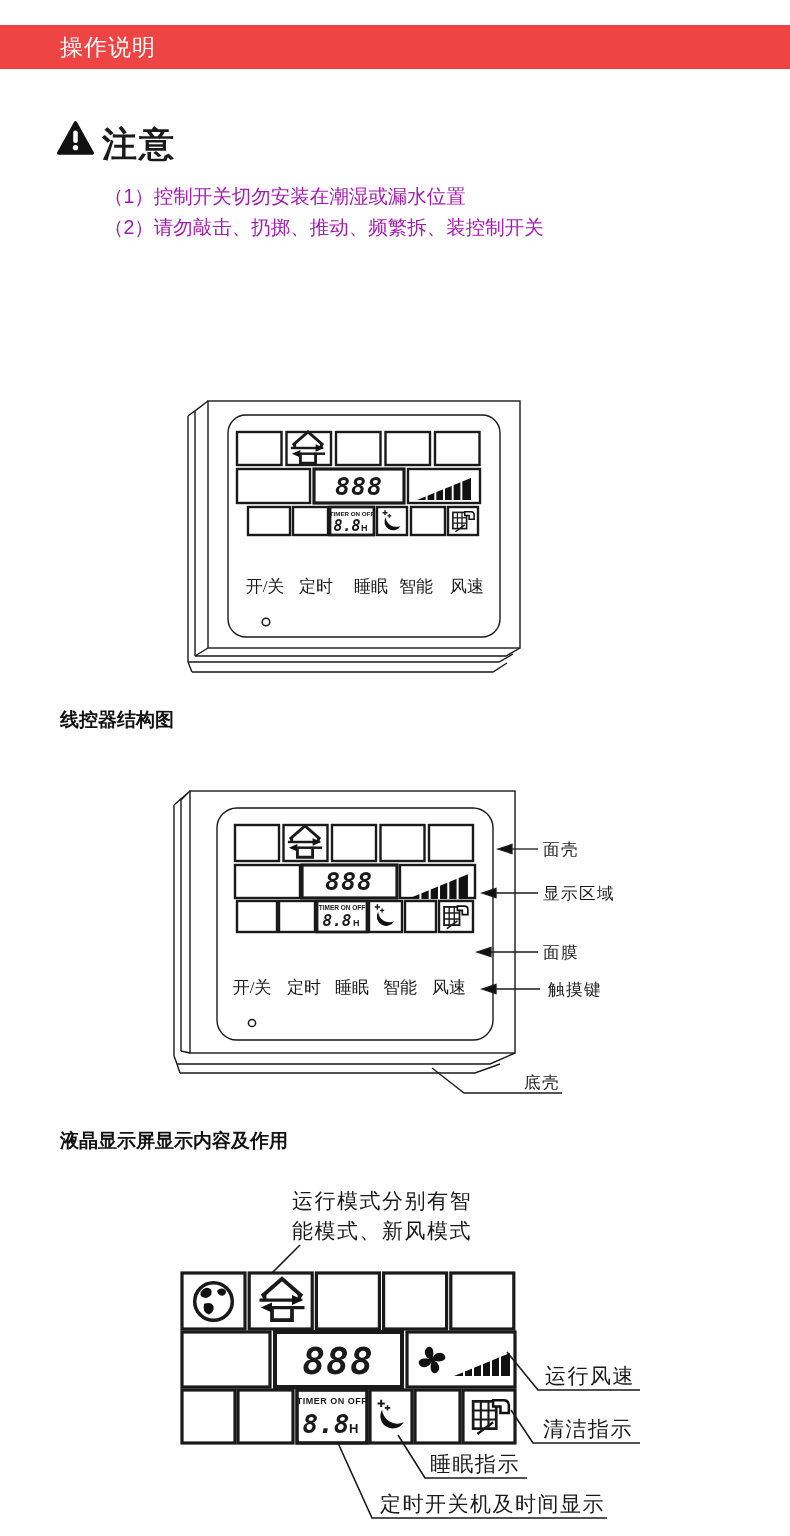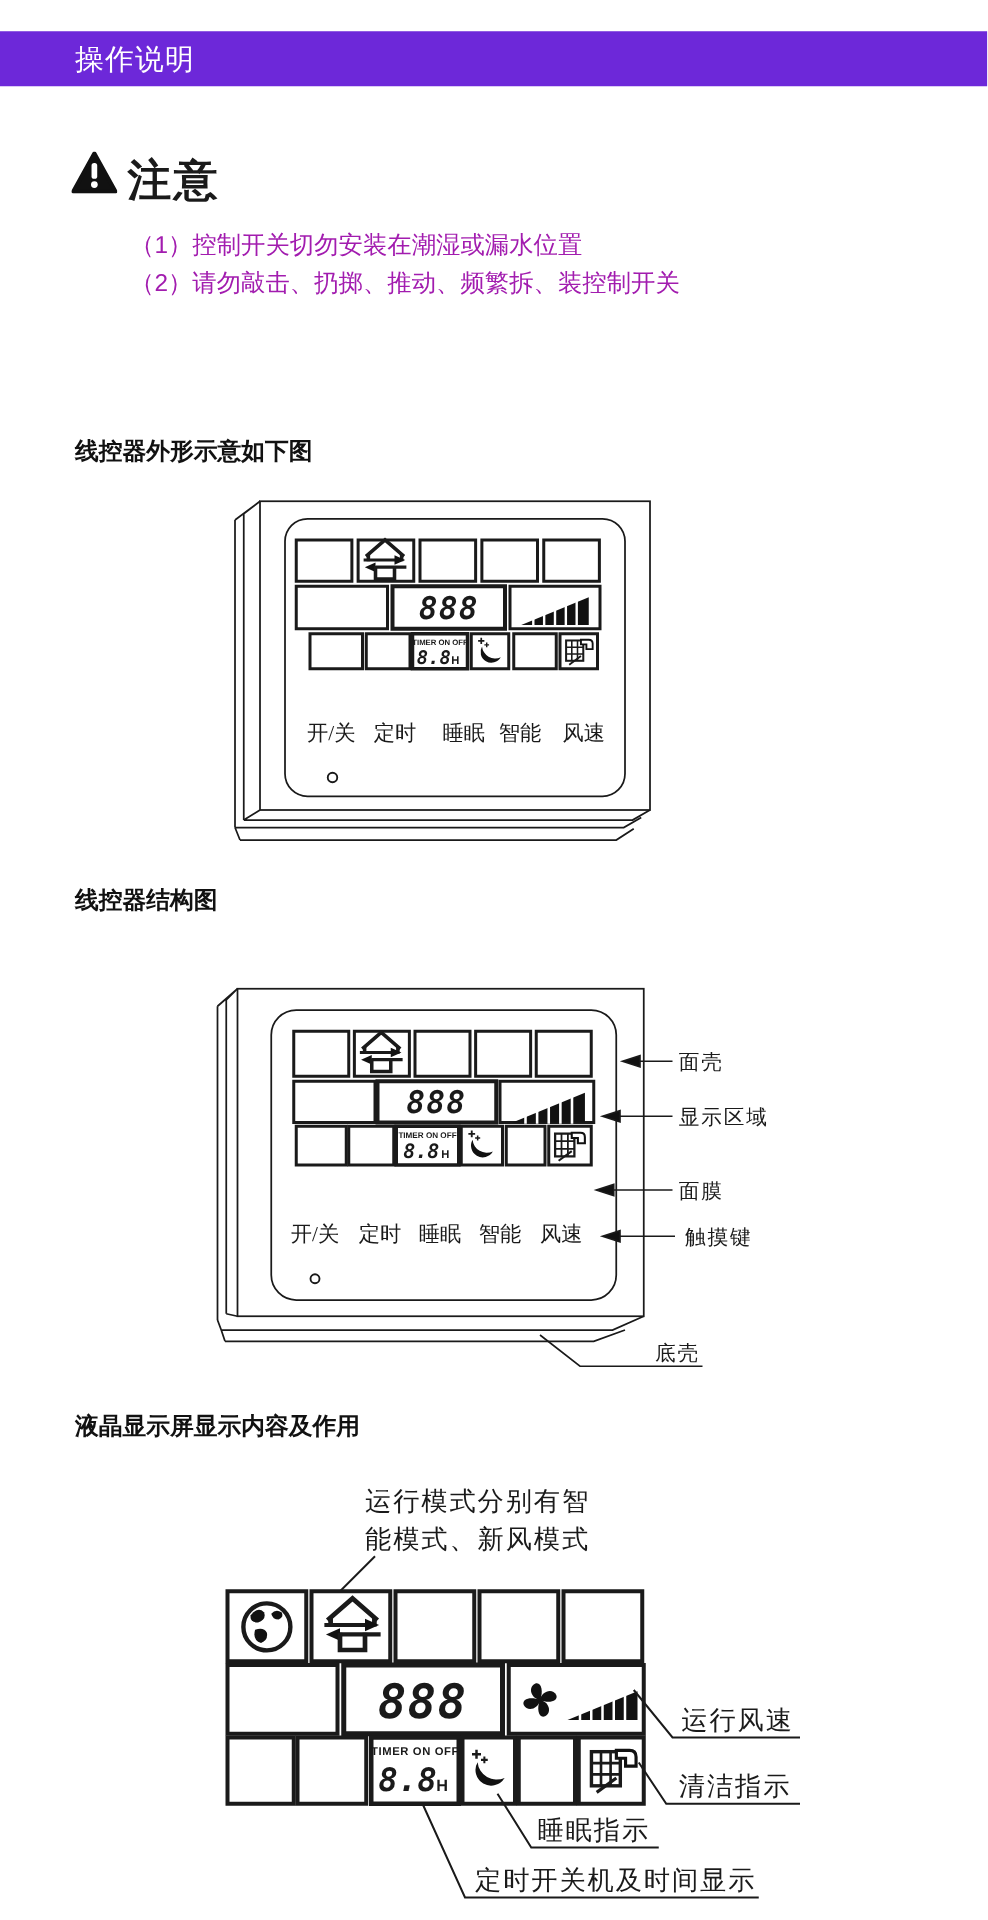--- a/index.html
+++ b/index.html
@@ -70,37 +70,36 @@
   <symbol id="icon-warning" viewBox="0 0 44 40">
     <polygon points="22,2 42,38 2,38" fill="#111" stroke="#111" stroke-width="4" stroke-linejoin="round"></polygon>
     <rect x="19.3" y="11" width="5.4" height="15" rx="2.5" fill="#fff"></rect>
     <circle cx="22" cy="31.5" r="3.2" fill="#fff"></circle>
   </symbol>
 </defs>
 </svg>
 
 <div class="page">
 
-  <div class="topbar" id="topbar" style="background: #6d28d9;">
+  <div class="topbar" id="topbar" style="background: #ef4444;">
     <div class="t">操作说明</div>
   </div>
 
   <div class="notice-row">
     <svg width="37" height="34">
         <use href="#icon-warning" width="37" height="34"></use>
       </svg>
     <span class="notice-title">注意</span>
   </div>
   <div class="notice-items">
     <div>（1）控制开关切勿安装在潮湿或漏水位置</div>
     <div>（2）请勿敲击、扔掷、推动、频繁拆、装控制开关</div>
   </div>
 
 
-  <div class="h" style="top:348px">线控器外形示意如下图</div>
 
   <svg class="diag" style="left:175px;top:385px" width="350" height="305" viewBox="0 0 350 305">
     <g class="ln" stroke-width="1.4">
       <path d="M33,16 L13,31 M33,16 L20,26 M13,31 V277 M20,26 V271"></path>
       <path d="M33,263 L20,271 M20,271 H331 L345,263 M13,277 H324 L338,269 M13,277 L17,287 M17,287 H318 L332,278"></path>
       <rect x="33" y="16" width="312" height="247" fill="#fff"></rect>
       <rect x="53" y="30" width="272" height="222" rx="18"></rect>
     </g>
 
     <g class="ln" stroke-width="2.4">

